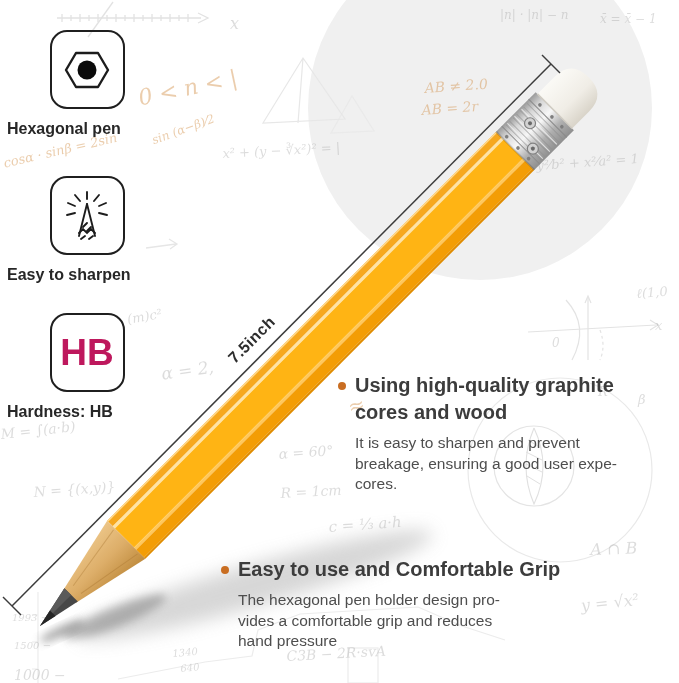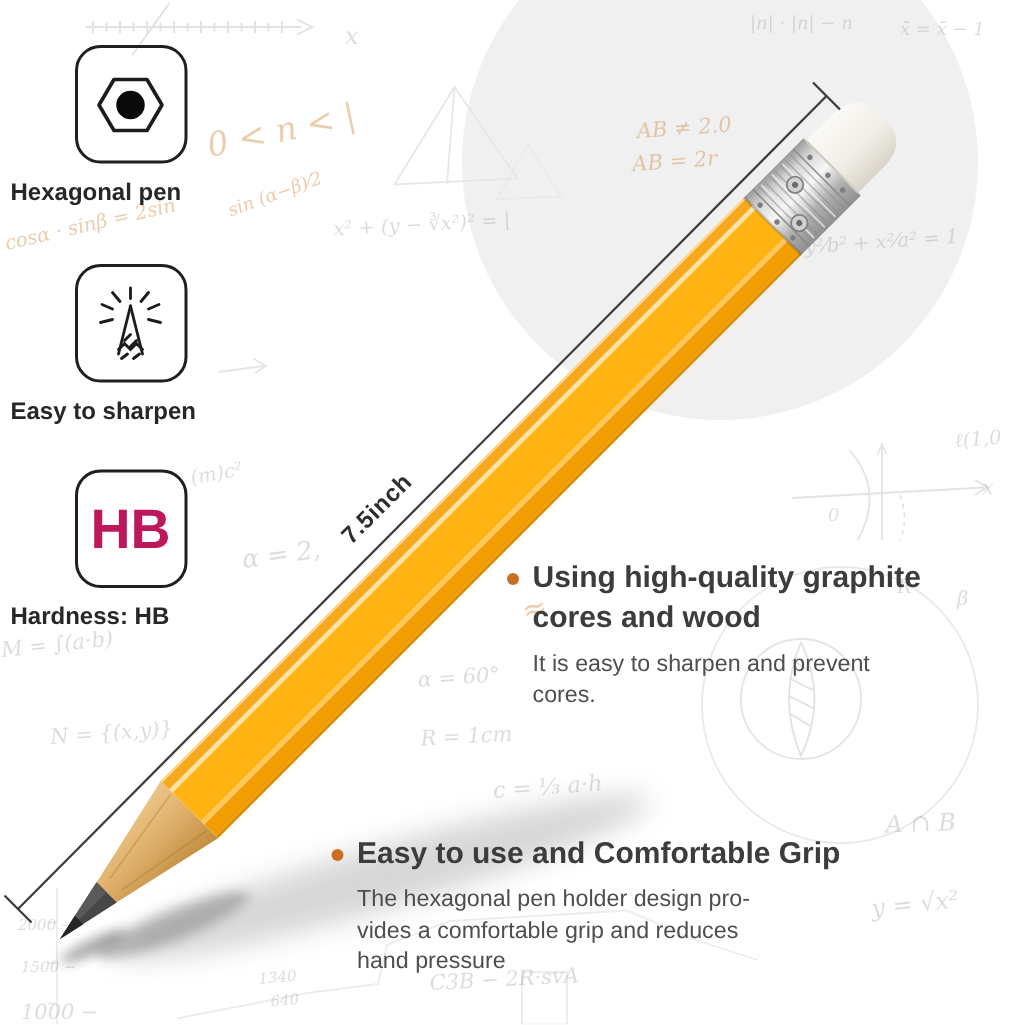--- a/index.html
+++ b/index.html
@@ -92,21 +92,21 @@
       <span class="formula gray" style="left: 126px; top: 312px; font-size: 13px; transform: rotate(-10deg);">(m)c²</span>
       <span class="formula gray" style="left: 160px; top: 364px; font-size: 17px; transform: rotate(-8deg);">ɑ = 2,</span>
       <span class="formula gray" style="left: 0px; top: 426px; font-size: 14px; transform: rotate(-6deg);">M = ∫(a·b)</span>
       <span class="formula gray" style="left: 33px; top: 484px; font-size: 14px; transform: rotate(-4deg);">N = {(x,y)}</span>
       <span class="formula gray" style="left: 278px; top: 446px; font-size: 14px; transform: rotate(-4deg);">ɑ = 60°</span>
       <span class="formula gray" style="left: 280px; top: 485px; font-size: 14px; transform: rotate(-3deg);">R = 1cm</span>
       <span class="formula gray" style="left: 328px; top: 518px; font-size: 15px; transform: rotate(-4deg);">c = ⅓ a·h</span>
       <span class="formula gray" style="left: 590px; top: 540px; font-size: 16px; transform: rotate(-2deg);">A ∩ B</span>
       <span class="formula gray" style="left: 580px; top: 596px; font-size: 16px; transform: rotate(-6deg);">y = √x²</span>
       <span class="formula gray" style="left: 286px; top: 648px; font-size: 14px; transform: rotate(-3deg);">C3B − 2R·sᴠA</span>
-      <span class="formula gray" style="left: 12px; top: 612px; font-size: 10px; transform: rotate(0deg);">2000 −</span>
+      <span class="formula gray" style="left: 12px; top: 612px; font-size: 10px; transform: rotate(0deg);">1993 −</span>
       <span class="formula gray" style="left: 14px; top: 640px; font-size: 10px; transform: rotate(0deg);">1500 −</span>
       <span class="formula gray" style="left: 14px; top: 667px; font-size: 14px; transform: rotate(0deg);">1000 −</span>
       <span class="formula gray" style="left: 172px; top: 648px; font-size: 10px; transform: rotate(-5deg);">1340</span>
       <span class="formula gray" style="left: 180px; top: 663px; font-size: 10px; transform: rotate(-5deg);">640</span>
       <span class="formula gray" style="left: 230px; top: 14px; font-size: 16px; transform: rotate(0deg);">x</span>
       <span class="formula gray" style="left: 655px; top: 318px; font-size: 13px; transform: rotate(0deg);">x</span>
       <span class="formula gray" style="left: 636px; top: 286px; font-size: 13px; transform: rotate(-4deg);">ℓ(1,0</span>
       <span class="formula gray" style="left: 552px; top: 336px; font-size: 12px; transform: rotate(0deg);">0</span>
       <span class="formula gray" style="left: 598px; top: 384px; font-size: 13px; transform: rotate(0deg);">R</span>
       <span class="formula gray" style="left: 638px; top: 392px; font-size: 13px; transform: rotate(0deg);">β</span>
@@ -250,20 +250,21 @@
   </div>
 
   <div class="callout callout-1">
     <span class="bullet"></span>
     <div class="callout-title">
       <div>Using high-quality graphite</div>
       <div>cores and wood</div>
     </div>
     <div class="callout-body">
       <div>It is easy to sharpen and prevent</div>
+      <div>breakage, ensuring a good user expe-</div>
       <div>cores.</div>
     </div>
   </div>
 
   <div class="callout callout-2">
     <span class="bullet"></span>
     <div class="callout-title">
       <div>Easy to use and Comfortable Grip</div>
     </div>
     <div class="callout-body">

